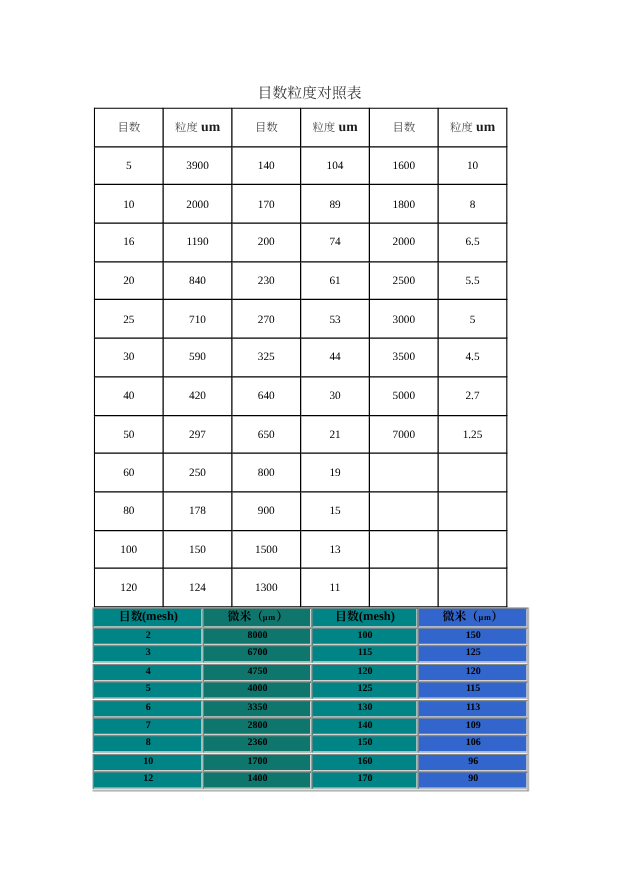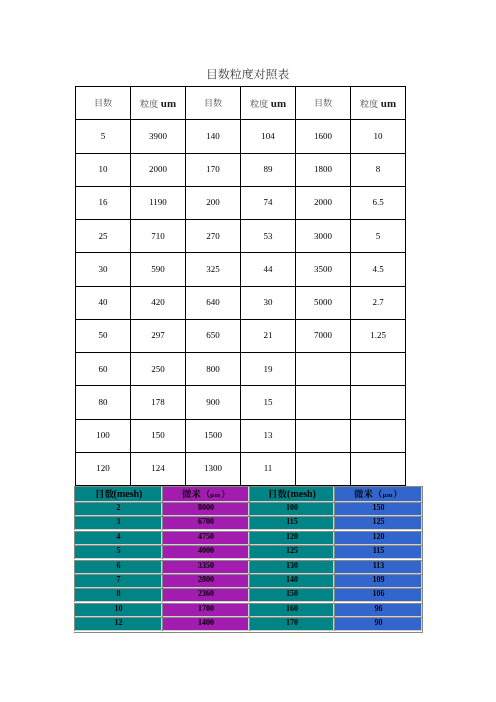--- a/index.html
+++ b/index.html
@@ -96,21 +96,21 @@
     font-family: "Liberation Serif", serif;
     font-size: 8px;
     font-weight: bold;
     color: #000000;
     padding: 0;
     overflow: hidden;
     line-height: 9px;
   }
   #mesh-table-2 tr { height: 14.4px; }
   #mesh-table-2 .c-mesh { background: #008486; }
-  #mesh-table-2 .c-um   { background: #a21caf; }
+  #mesh-table-2 .c-um   { background: #0f766e; }
   #mesh-table-2 .c-mesh2{ background: #008486; }
   #mesh-table-2 .c-um2  { background: #3366cc; }
   #mesh-table-2 col.w1 { width: 88px; }
   #mesh-table-2 col.w2 { width: 87px; }
   #mesh-table-2 col.w3 { width: 85px; }
   #mesh-table-2 col.w4 { width: 88px; }
   #mesh-table-2 tr.hdr td {
     font-size: 10px;
     font-weight: bold;
     white-space: nowrap;
@@ -200,20 +200,28 @@
         </tr>
         <tr>
           <td>16</td>
           <td>1190</td>
           <td>200</td>
           <td>74</td>
           <td>2000</td>
           <td>6.5</td>
         </tr>
         <tr>
+          <td>20</td>
+          <td>840</td>
+          <td>230</td>
+          <td>61</td>
+          <td>2500</td>
+          <td>5.5</td>
+        </tr>
+        <tr>
           <td>25</td>
           <td>710</td>
           <td>270</td>
           <td>53</td>
           <td>3000</td>
           <td>5</td>
         </tr>
         <tr>
           <td>30</td>
           <td>590</td>

